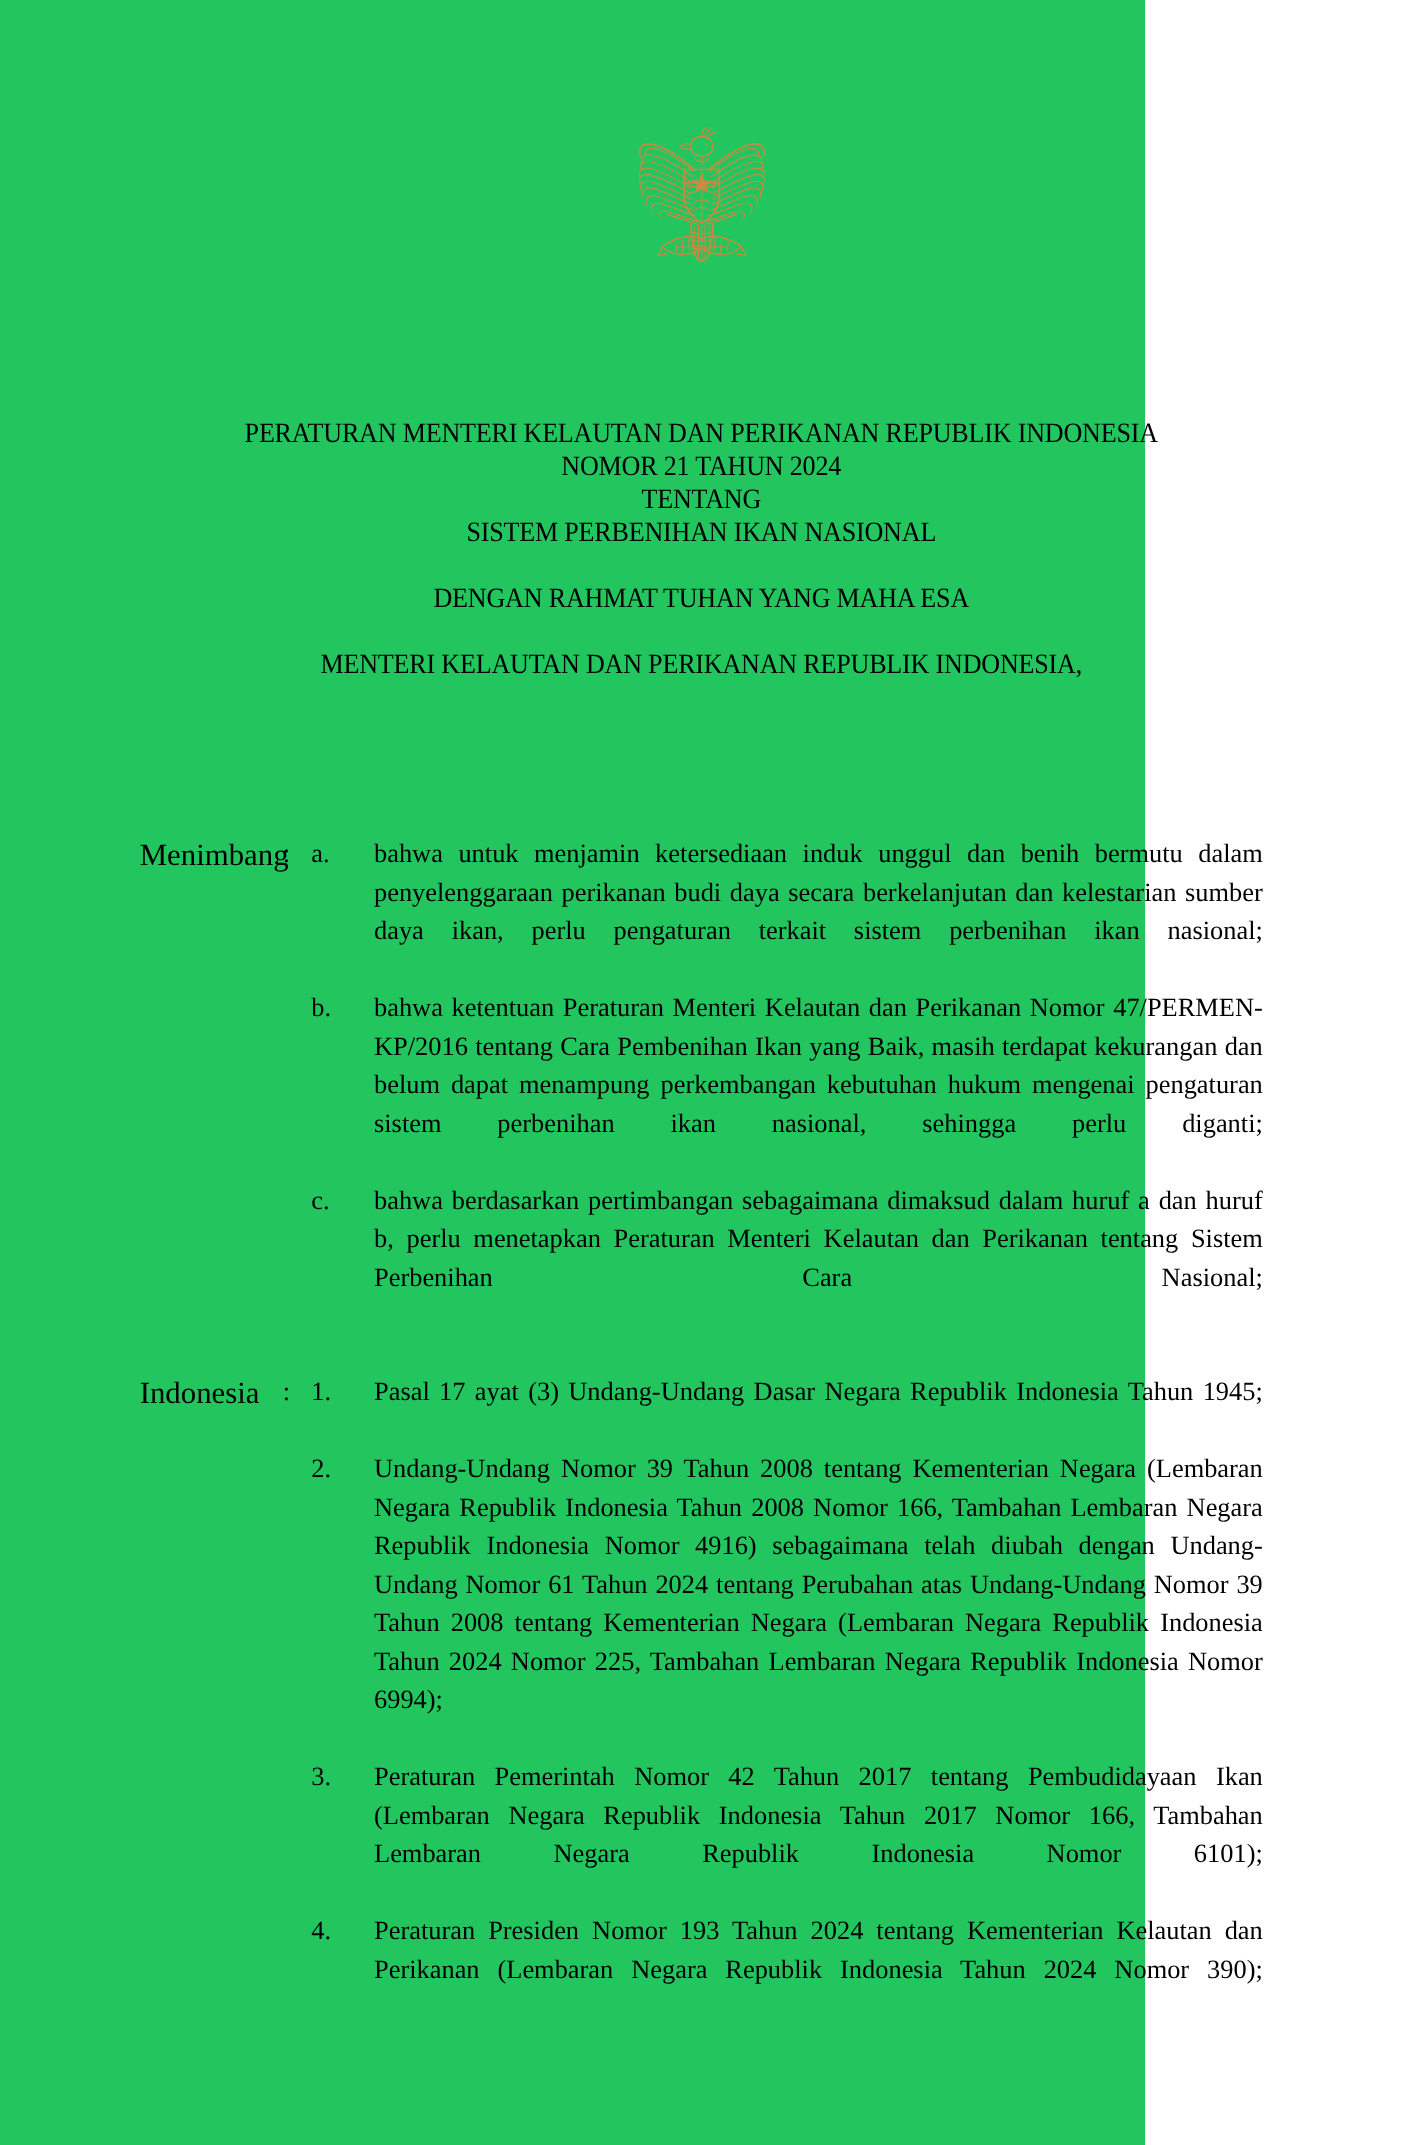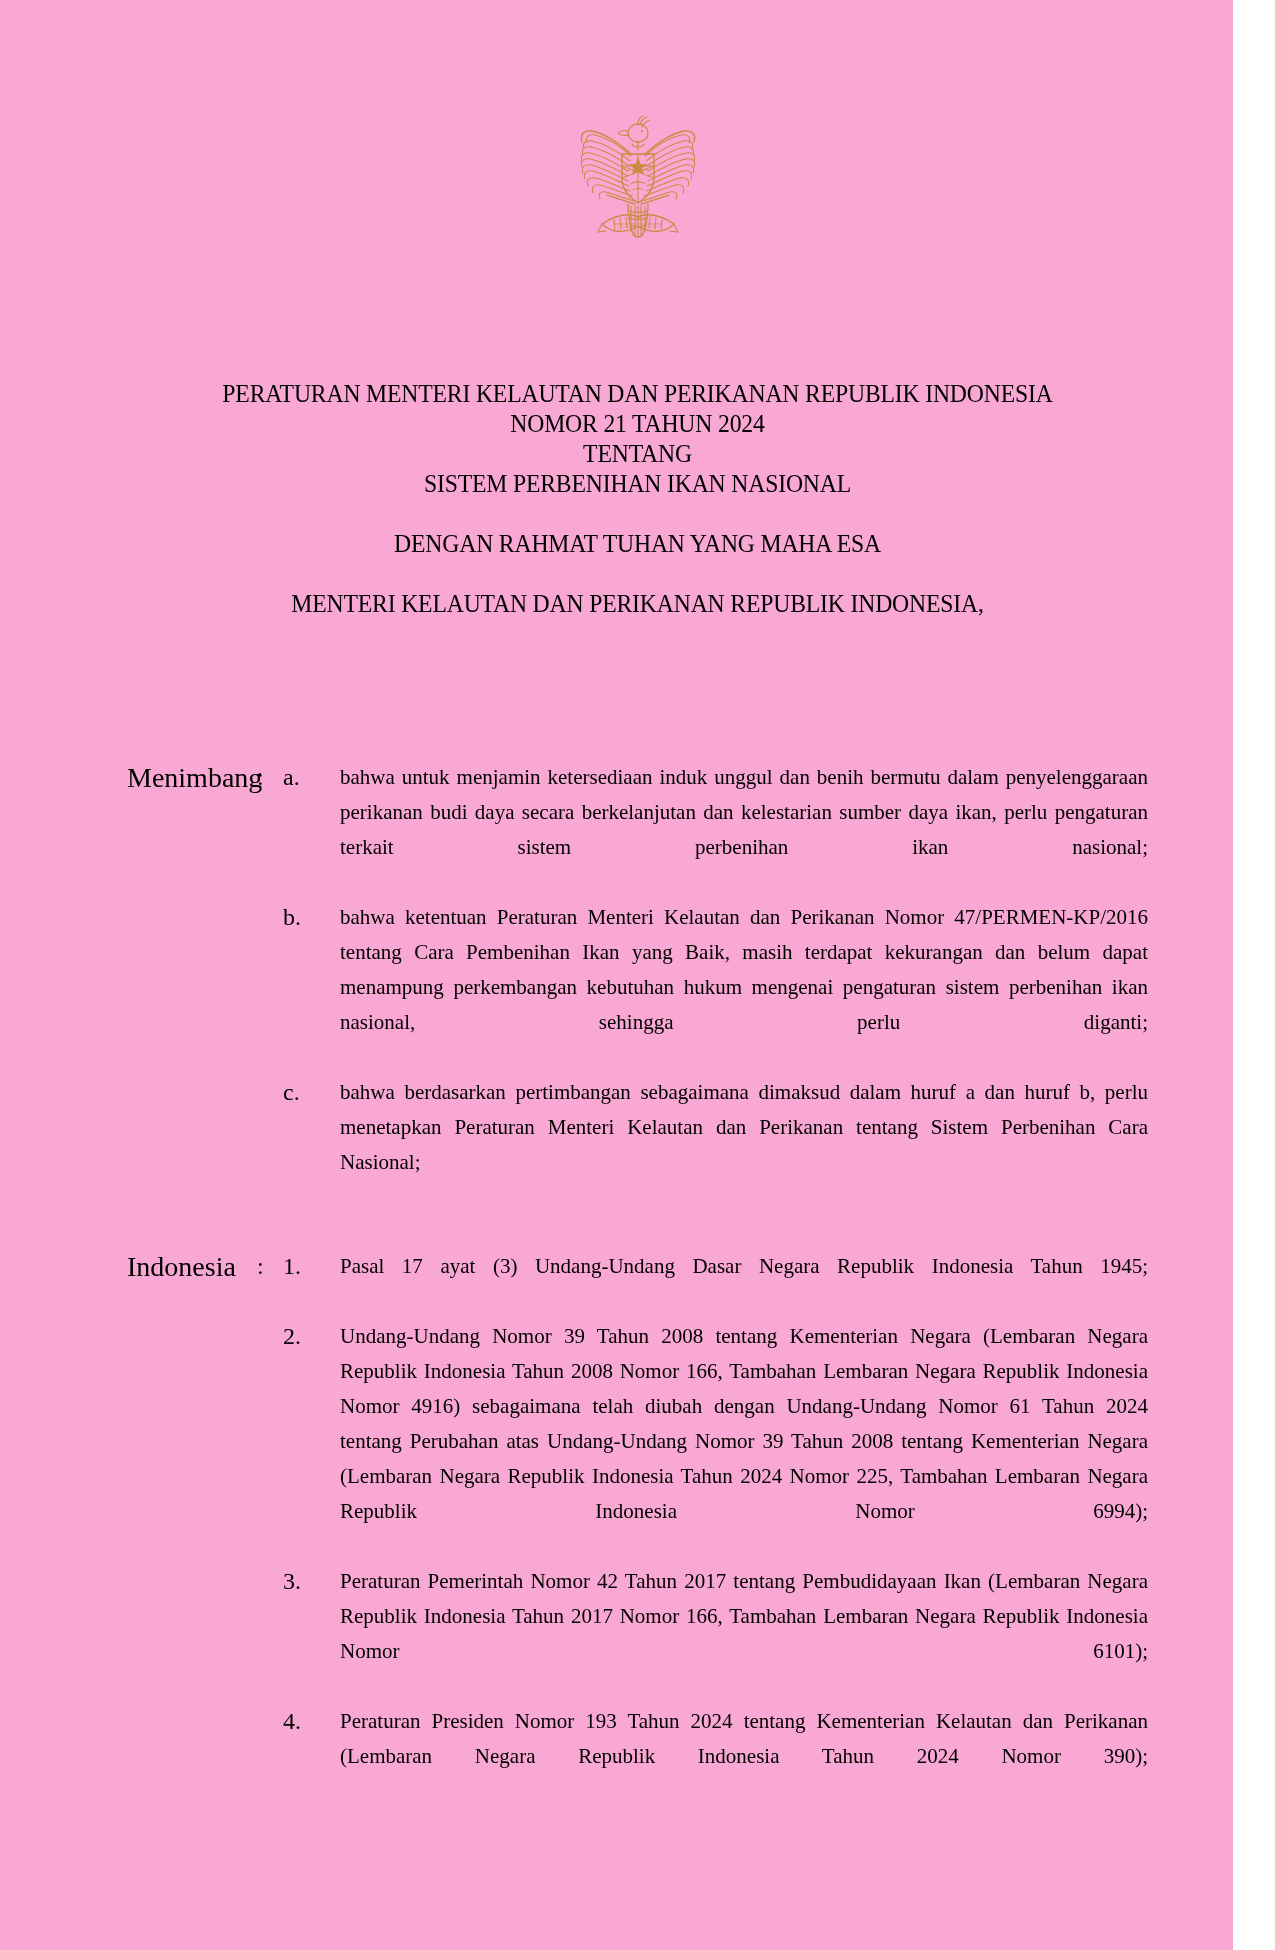--- a/index.html
+++ b/index.html
@@ -13,23 +13,23 @@
     position: relative;
     font-family: "Liberation Serif", "DejaVu Serif", serif;
     color: #000000;
     overflow: hidden;
   }
 
   .page {
     position: absolute;
     left: 0;
     top: 0;
-    width: 1233px;
+    width: 1041px;
     height: 1950px;
-    background: #f9a8d4;
+    background: #22c55e;
   }
 
   
   .emblem-wrap {
     position: absolute;
     left: 0;
     top: 104px;
     width: 1275px;
     text-align: center;
   }
@@ -100,21 +100,21 @@
     align-items: flex-start;
   }
   .marker {
     width: 57px;
     flex: 0 0 57px;
     font-size: 24px;
     line-height: 35px;
   }
   .text {
     flex: 1 1 auto;
-    font-size: 21px;
+    font-size: 24px;
     line-height: 35px;
     text-align: justify;
     text-justify: inter-word;
     hyphens: none;
   }
   .text:after {
     content: "";
     display: inline-block;
     width: 100%;
   }

